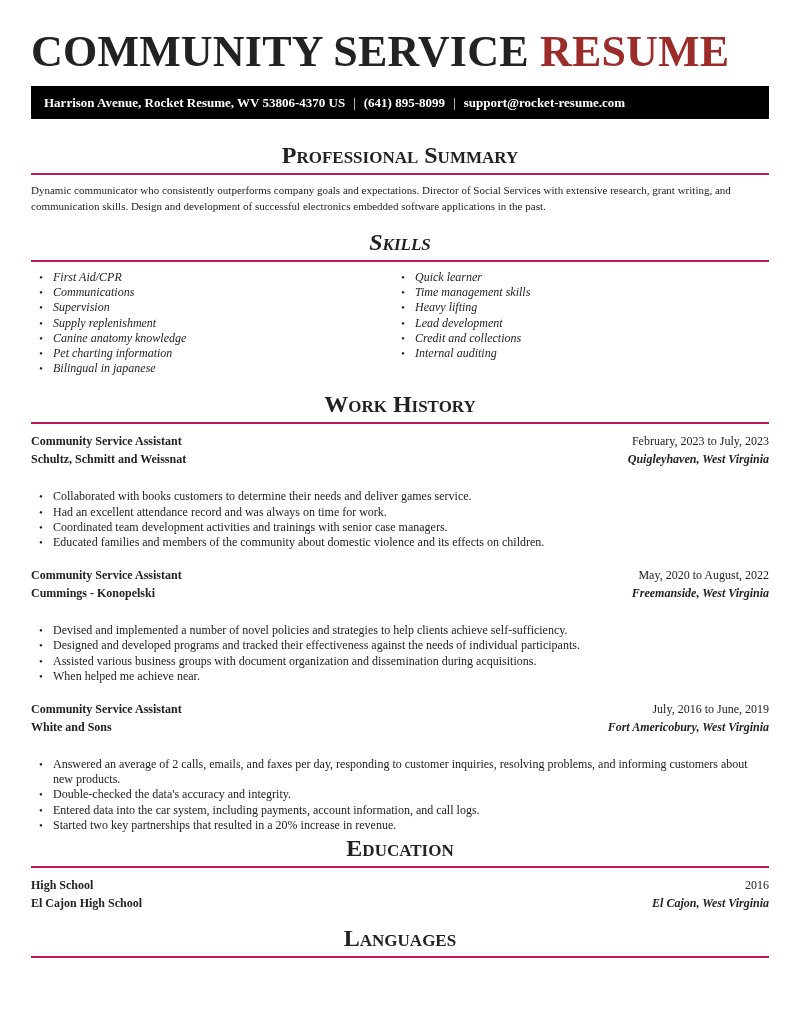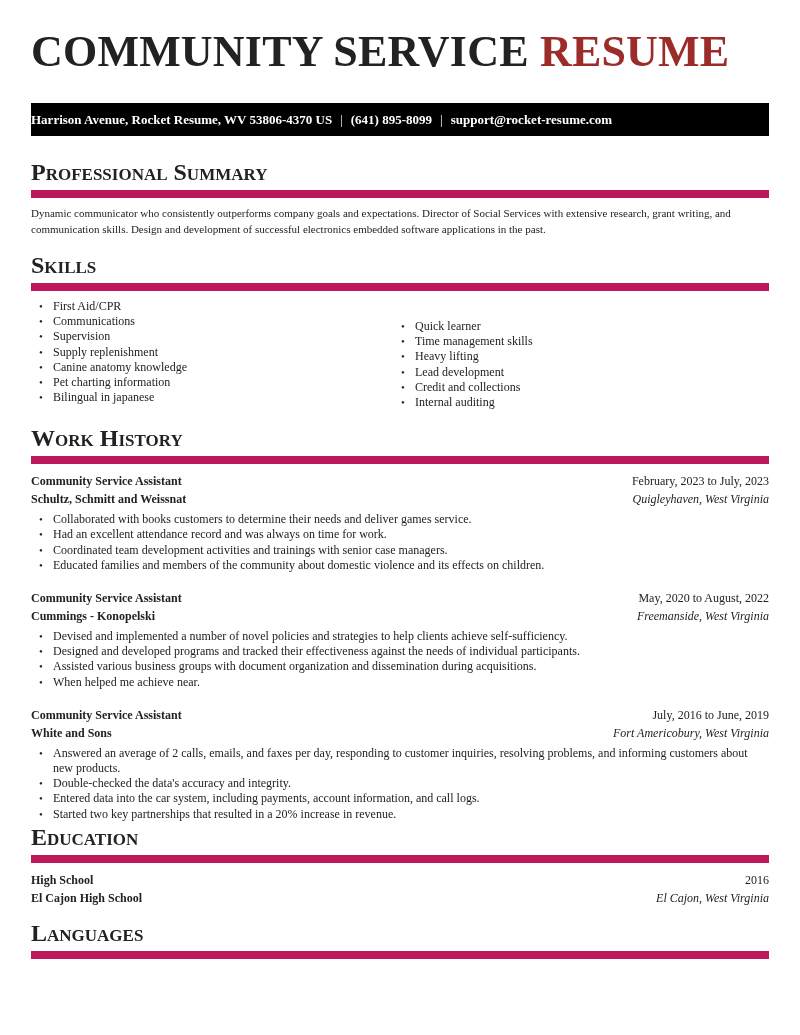--- a/index.html
+++ b/index.html
@@ -10,44 +10,45 @@
     }
     .page { position: relative; width: 800px; padding: 0 31px; }
     .title {
       font-family: "Liberation Serif", serif;
       font-weight: bold;
       font-size: 44px;
       line-height: 44px;
       letter-spacing: 0.2px;
       color: #222222;
       padding-top: 30px;
-      height: 103px;
+      height: 86px;
       white-space: nowrap;
     }
     .title .accent { color: #9b2c2a; }
     .contact-bar {
       background: #000000;
       color: #ffffff;
       height: 33px;
       font-weight: bold;
       font-size: 13px;
       line-height: 33px;
-      padding-left: 0;
+      padding-left: 13px;
       white-space: nowrap;
     }
     .contact-bar .sep { padding: 0 8px; font-weight: normal; }
     .section-title {
       font-family: "Liberation Serif", serif;
       font-weight: bold;
       font-variant: small-caps;
       font-size: 24px;
       line-height: 28px;
       color: #222222;
       padding-bottom: 4px;
-      border-bottom: 8px solid #be185d;
+      border-bottom: 2px solid #be185d;
+      text-align: center;
     }
     .section { margin-top: 0; }
     .summary-text {
       font-size: 11px;
       line-height: 15.5px;
       color: #222222;
       margin-top: 8px;
       padding-right: 2px;
     }
     ul.bullets { list-style: none; }
@@ -60,49 +61,49 @@
     }
     ul.bullets li::before {
       content: "\2022";
       position: absolute;
       left: 8px;
       top: 0;
       font-size: 11px;
     }
     .skills-grid { display: flex; margin-top: 8px; }
     .skills-grid .col { width: 362px; }
-    .skills-grid .col + .col { width: 376px; margin-top: 20px; }
+    .skills-grid .col + .col { width: 376px; }
     .job-row {
       display: flex;
       justify-content: space-between;
       font-size: 12px;
       line-height: 18px;
     }
     .job-row .left { font-weight: bold; text-align: center; }
-    .job-row .right-italic { font-style: italic; }
+    .job-row .right-italic { font-style: italic; font-weight: bold; }
     .job { margin-top: 8px; }
-    .job-bullets { margin-top: 4px; }
+    .job-bullets { margin-top: 21px; }
   </style>
 </head>
 <body>
 
 <div class="page">
 
   <h1 class="title"><span>COMMUNITY SERVICE</span> <span class="accent">RESUME</span></h1>
 
   <div class="contact-bar">
     <span>Harrison Avenue, Rocket Resume, WV 53806-4370 US</span><span class="sep">|</span><span>(641) 895-8099</span><span class="sep">|</span><span>support@rocket-resume.com</span>
   </div>
 
   <section class="section" style="margin-top:22px;">
     <h2 class="section-title">Professional Summary</h2>
     <p class="summary-text">Dynamic communicator who consistently outperforms company goals and expectations. Director of Social Services with extensive research, grant writing, and communication skills. Design and development of successful electronics embedded software applications in the past.</p>
   </section>
 
-  <section class="section" style="margin-top:14px;">
+  <section class="section" style="margin-top:14px;font-style:italic;">
     <h2 class="section-title">Skills</h2>
     <div class="skills-grid">
       <ul class="bullets col">
         <li>First Aid/CPR</li>
         <li>Communications</li>
         <li>Supervision</li>
         <li>Supply replenishment</li>
         <li>Canine anatomy knowledge</li>
         <li>Pet charting information</li>
         <li>Bilingual in japanese</li>

